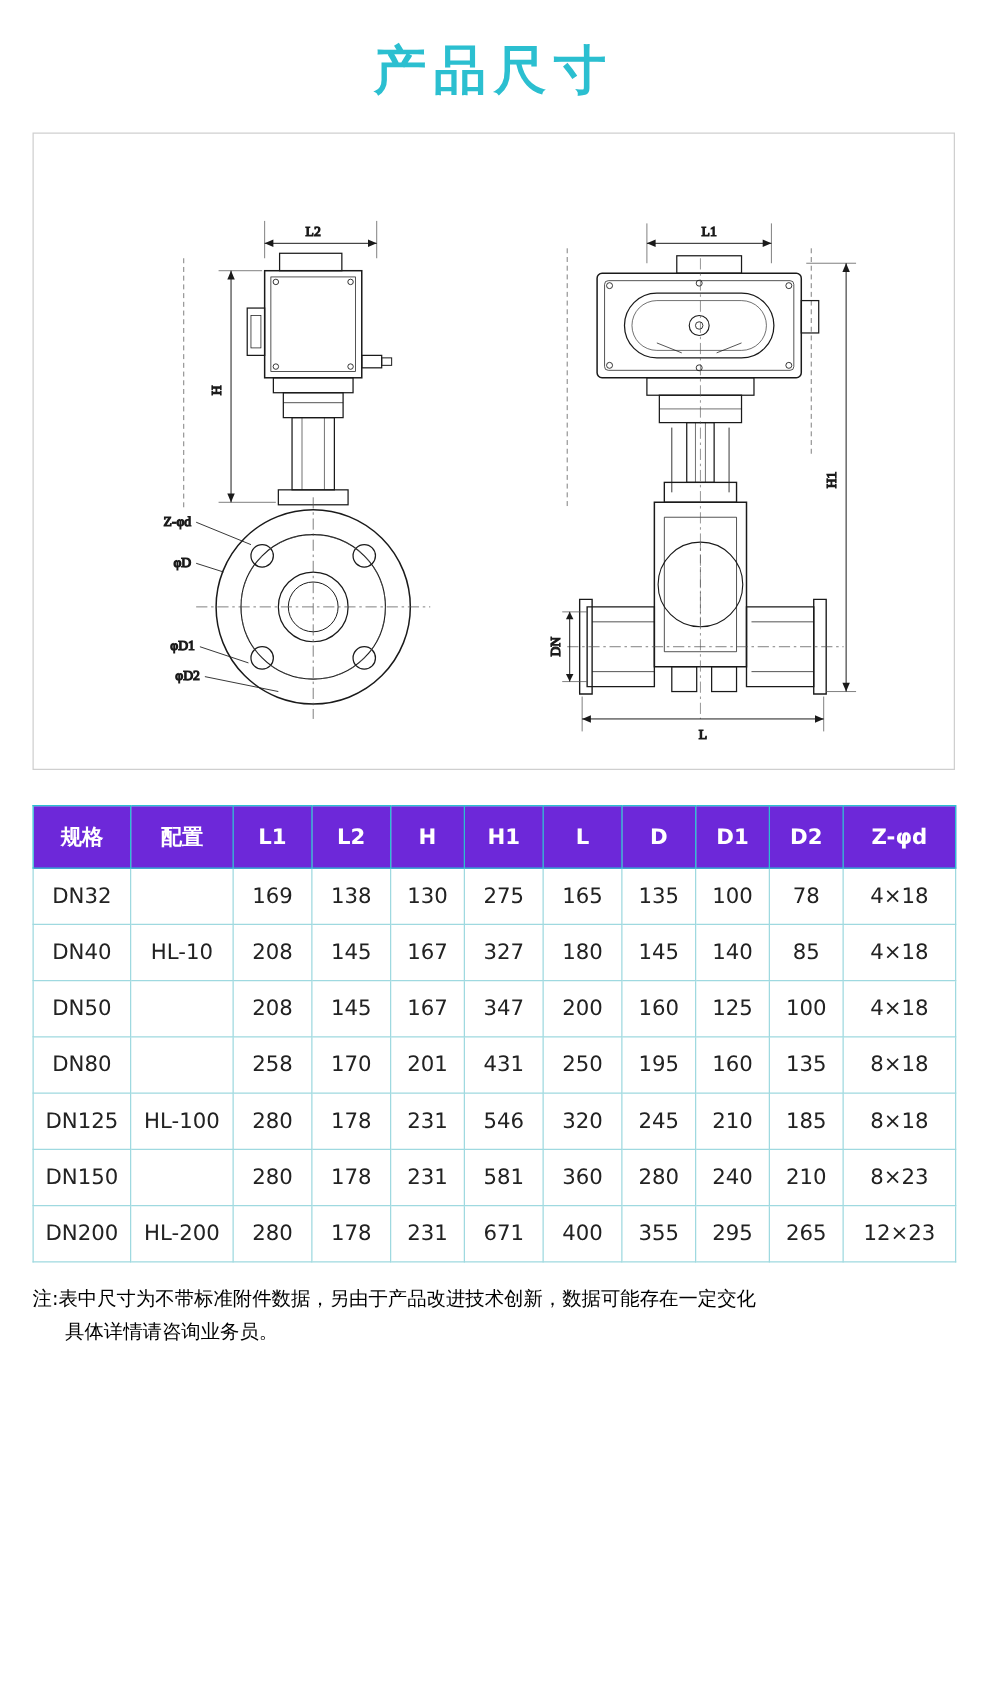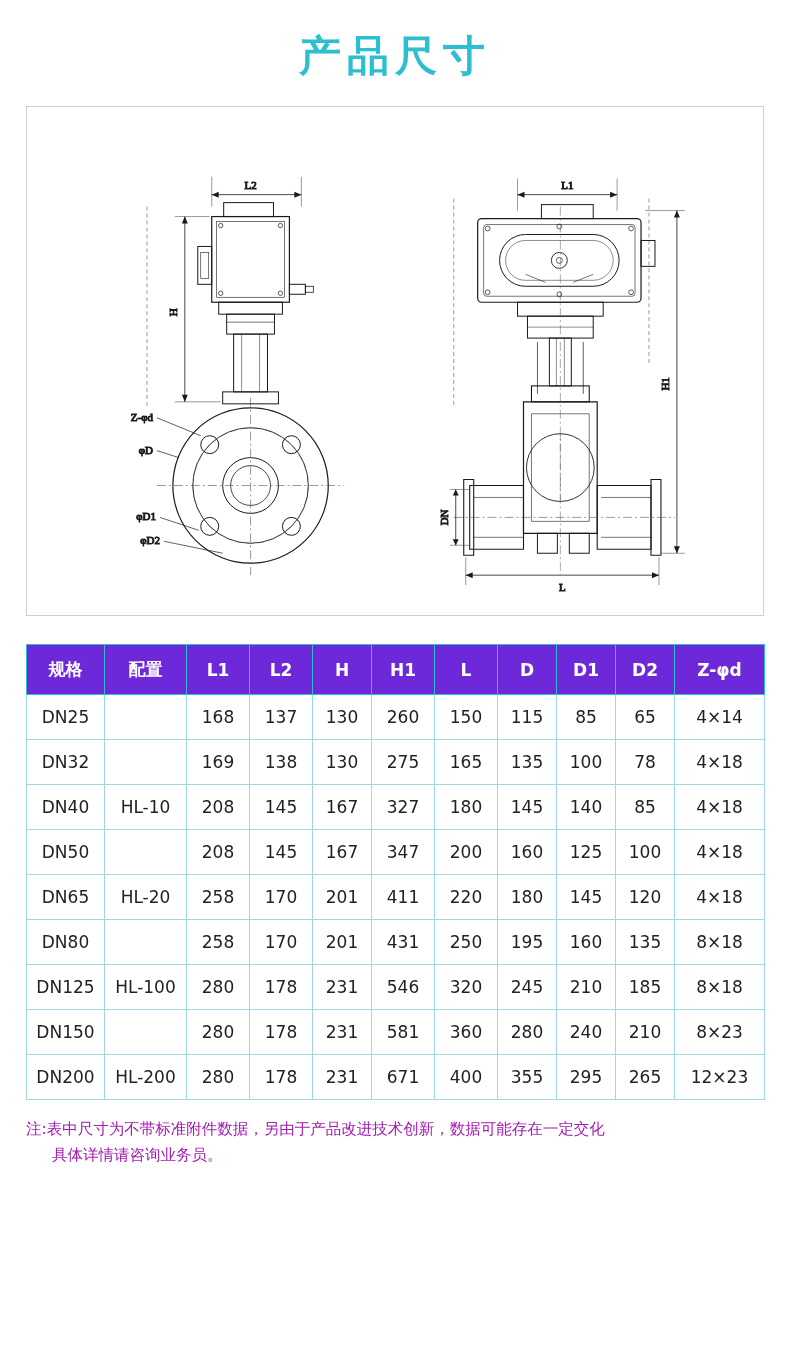--- a/index.html
+++ b/index.html
@@ -53,21 +53,21 @@
     text-align: center;
     height: 45px;
     font-size: 17px;
     color: #222;
     font-family: "DejaVu Sans", sans-serif;
   }
   table.dims td.spec { font-weight: normal; }
   .note {
     margin: 16px 26px 0 26px;
     font-size: 15.5px;
-    color: #a21caf;
+    color: #000000;
     line-height: 1.7;
     font-family: "DejaVu Sans", sans-serif;
   }
   .note .line2 { padding-left: 26px; display: block; }
 
   
   svg text {
     font-family: "Liberation Serif", serif;
     font-size: 11px;
     fill: #1a1a1a;
@@ -250,33 +250,20 @@
         <th style="width:63px">H1</th>
         <th style="width:63px">L</th>
         <th style="width:59px">D</th>
         <th style="width:59px">D1</th>
         <th style="width:59px">D2</th>
         <th style="width:90px">Z-φd</th>
       </tr>
     </thead>
     <tbody>
       <tr>
-        <td class="spec">DN25</td>
-        <td></td>
-        <td>168</td>
-        <td>137</td>
-        <td>130</td>
-        <td>260</td>
-        <td>150</td>
-        <td>115</td>
-        <td>85</td>
-        <td>65</td>
-        <td>4×14</td>
-      </tr>
-      <tr>
         <td class="spec">DN32</td>
         <td></td>
         <td>169</td>
         <td>138</td>
         <td>130</td>
         <td>275</td>
         <td>165</td>
         <td>135</td>
         <td>100</td>
         <td>78</td>
@@ -302,33 +289,20 @@
         <td>145</td>
         <td>167</td>
         <td>347</td>
         <td>200</td>
         <td>160</td>
         <td>125</td>
         <td>100</td>
         <td>4×18</td>
       </tr>
       <tr>
-        <td class="spec">DN65</td>
-        <td>HL-20</td>
-        <td>258</td>
-        <td>170</td>
-        <td>201</td>
-        <td>411</td>
-        <td>220</td>
-        <td>180</td>
-        <td>145</td>
-        <td>120</td>
-        <td>4×18</td>
-      </tr>
-      <tr>
         <td class="spec">DN80</td>
         <td></td>
         <td>258</td>
         <td>170</td>
         <td>201</td>
         <td>431</td>
         <td>250</td>
         <td>195</td>
         <td>160</td>
         <td>135</td>

